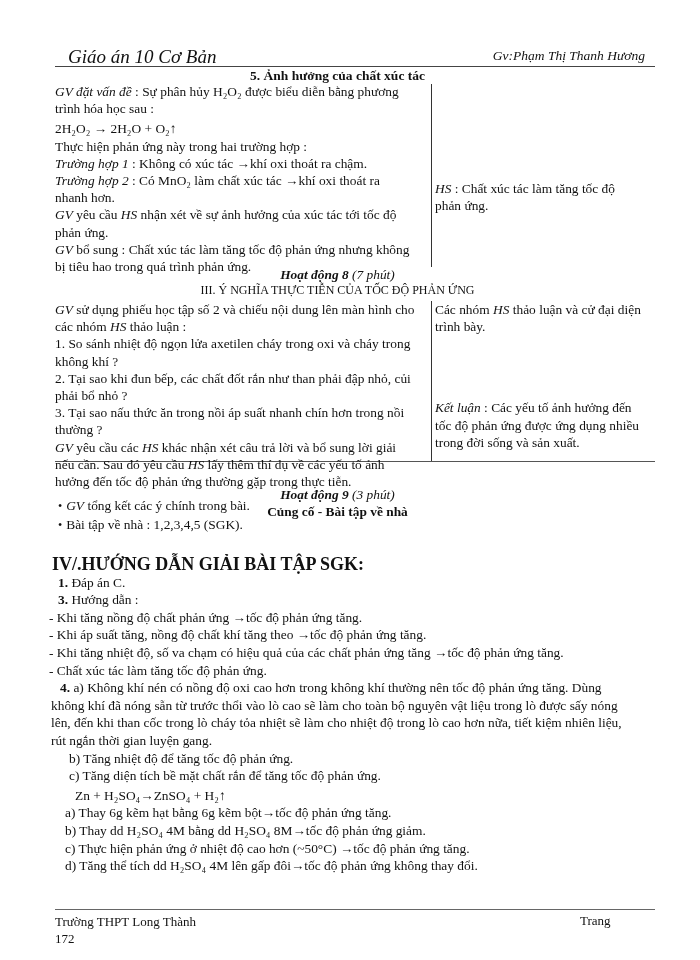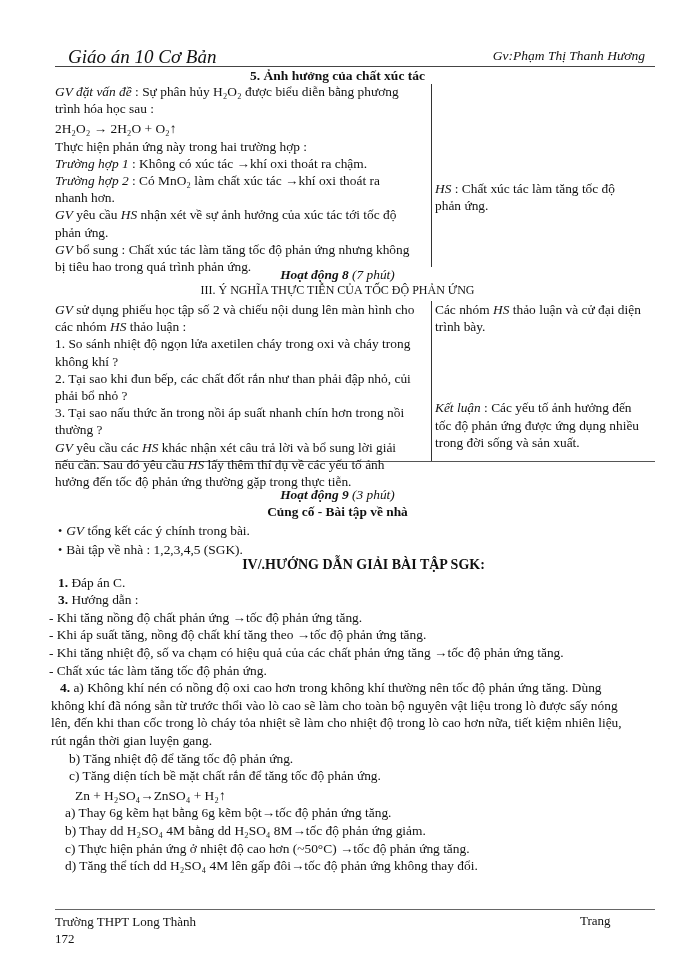--- a/index.html
+++ b/index.html
@@ -85,27 +85,27 @@
     <div class="ln"><i>Kết luận</i><span> : Các yếu tố ảnh hưởng đến</span></div>
     <div class="ln">tốc độ phản ứng được ứng dụng nhiều</div>
     <div class="ln">trong đời sống và sản xuất.</div>
   </div>
 
   <div class="center" style="top:487px;">
     <b><i>Hoạt động 9</i></b><i> (3 phút)</i>
   </div>
   <div class="center b" style="top:504px;">Củng cố - Bài tập về nhà</div>
 
-  <div class="list" style="top:522px;">
+  <div class="list" style="top:497px;">
     <div class="ln bullet" style="padding-left:3px;"><i>GV</i> <span>tổng kết các ý chính trong bài.</span></div>
     <div class="ln bullet" style="padding-left:3px;"><span>Bài tập về nhà : 1,2,3,4,5 (SGK).</span></div>
   </div>
 
   <div class="list" style="top:556px;">
-    <div class="ln b" style="font-size:14px; margin-left:-3px;text-align:center;">IV/.HƯỚNG DẪN GIẢI BÀI TẬP SGK:</div>
+    <div class="ln b" style="font-size:18px; margin-left:-3px;">IV/.HƯỚNG DẪN GIẢI BÀI TẬP SGK:</div>
     <div class="ln" style="padding-left:3px;"><b>1.</b><span> Đáp án C.</span></div>
     <div class="ln" style="padding-left:3px;"><b>3.</b><span> Hướng dẫn :</span></div>
     <div class="ln" style="margin-left:-6px;">- Khi tăng nồng độ chất phản ứng →tốc độ phản ứng tăng.</div>
     <div class="ln" style="margin-left:-6px;">- Khi áp suất tăng, nồng độ chất khí tăng theo →tốc độ phản ứng tăng.</div>
     <div class="ln" style="margin-left:-6px;">- Khi tăng nhiệt độ, số va chạm có hiệu quả của các chất phản ứng tăng →tốc độ phản ứng tăng.</div>
     <div class="ln" style="margin-left:-6px;">- Chất xúc tác làm tăng tốc độ phản ứng.</div>
     <div class="ln" style="padding-left:5px;"><b>4.</b><span> a) Không khí nén có nồng độ oxi cao hơn trong không khí thường nên tốc độ phản ứng tăng. Dùng</span></div>
     <div class="ln" style="margin-left:-4px;">không khí đã nóng sẵn từ trước thổi vào lò cao sẽ làm cho toàn bộ nguyên vật liệu trong lò được sấy nóng</div>
     <div class="ln" style="margin-left:-4px;">lên, đến khi than cốc trong lò cháy tỏa nhiệt sẽ làm cho nhiệt độ trong lò cao hơn nữa, tiết kiệm nhiên liệu,</div>
     <div class="ln" style="margin-left:-4px;">rút ngắn thời gian luyện gang.</div>

